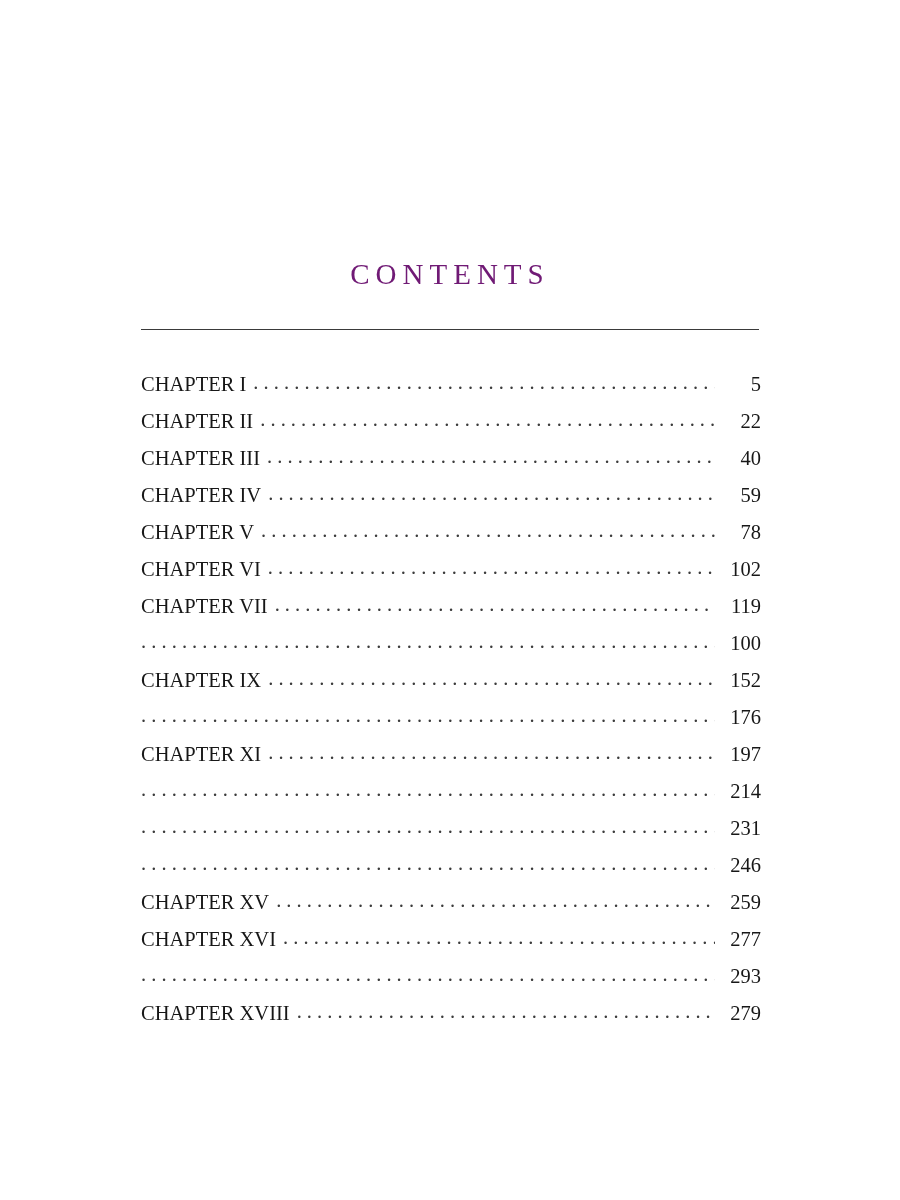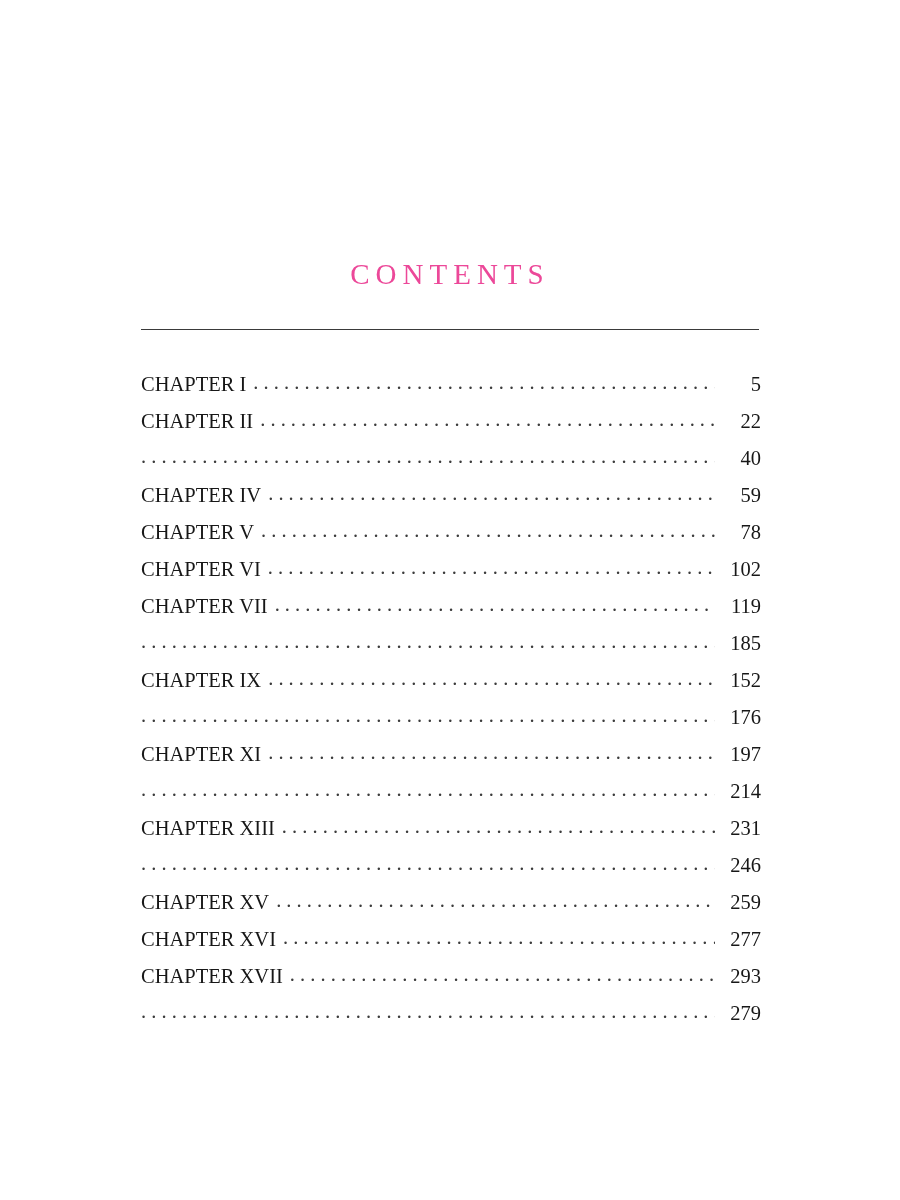--- a/index.html
+++ b/index.html
@@ -23,21 +23,21 @@
   }
   .toc-title {
     position: absolute;
     top: 258px;
     left: 0;
     width: 900px;
     text-align: center;
     font-family: "Liberation Serif", serif;
     font-size: 29px;
     letter-spacing: 6px;
-    color: #ec4899;
+    color: #701a75;
     font-weight: 400;
   }
   .rule {
     position: absolute;
     top: 329px;
     left: 141px;
     width: 618px;
     height: 1px;
     background: #3a3a3a;
   }
@@ -90,20 +90,21 @@
         <span class="toc-label">CHAPTER I</span>
         <span class="toc-dots">........................................................................</span>
         <span class="toc-page">5</span>
       </div>
       <div class="toc-row">
         <span class="toc-label">CHAPTER II</span>
         <span class="toc-dots">........................................................................</span>
         <span class="toc-page">22</span>
       </div>
       <div class="toc-row">
+        <span class="toc-label">CHAPTER III</span>
         <span class="toc-dots">........................................................................</span>
         <span class="toc-page">40</span>
       </div>
       <div class="toc-row">
         <span class="toc-label">CHAPTER IV</span>
         <span class="toc-dots">........................................................................</span>
         <span class="toc-page">59</span>
       </div>
       <div class="toc-row">
         <span class="toc-label">CHAPTER V</span>
@@ -115,63 +116,62 @@
         <span class="toc-dots">........................................................................</span>
         <span class="toc-page">102</span>
       </div>
       <div class="toc-row">
         <span class="toc-label">CHAPTER VII</span>
         <span class="toc-dots">........................................................................</span>
         <span class="toc-page">119</span>
       </div>
       <div class="toc-row">
         <span class="toc-dots">........................................................................</span>
-        <span class="toc-page">185</span>
+        <span class="toc-page">100</span>
       </div>
       <div class="toc-row">
         <span class="toc-label">CHAPTER IX</span>
         <span class="toc-dots">........................................................................</span>
         <span class="toc-page">152</span>
       </div>
       <div class="toc-row">
         <span class="toc-dots">........................................................................</span>
         <span class="toc-page">176</span>
       </div>
       <div class="toc-row">
         <span class="toc-label">CHAPTER XI</span>
         <span class="toc-dots">........................................................................</span>
         <span class="toc-page">197</span>
       </div>
       <div class="toc-row">
         <span class="toc-dots">........................................................................</span>
         <span class="toc-page">214</span>
       </div>
       <div class="toc-row">
-        <span class="toc-label">CHAPTER XIII</span>
         <span class="toc-dots">........................................................................</span>
         <span class="toc-page">231</span>
       </div>
       <div class="toc-row">
         <span class="toc-dots">........................................................................</span>
         <span class="toc-page">246</span>
       </div>
       <div class="toc-row">
         <span class="toc-label">CHAPTER XV</span>
         <span class="toc-dots">........................................................................</span>
         <span class="toc-page">259</span>
       </div>
       <div class="toc-row">
         <span class="toc-label">CHAPTER XVI</span>
         <span class="toc-dots">........................................................................</span>
         <span class="toc-page">277</span>
       </div>
       <div class="toc-row">
-        <span class="toc-label">CHAPTER XVII</span>
         <span class="toc-dots">........................................................................</span>
         <span class="toc-page">293</span>
       </div>
       <div class="toc-row">
+        <span class="toc-label">CHAPTER XVIII</span>
         <span class="toc-dots">........................................................................</span>
         <span class="toc-page">279</span>
       </div>
     </div>
 
 </div>
 
 </body></html>

